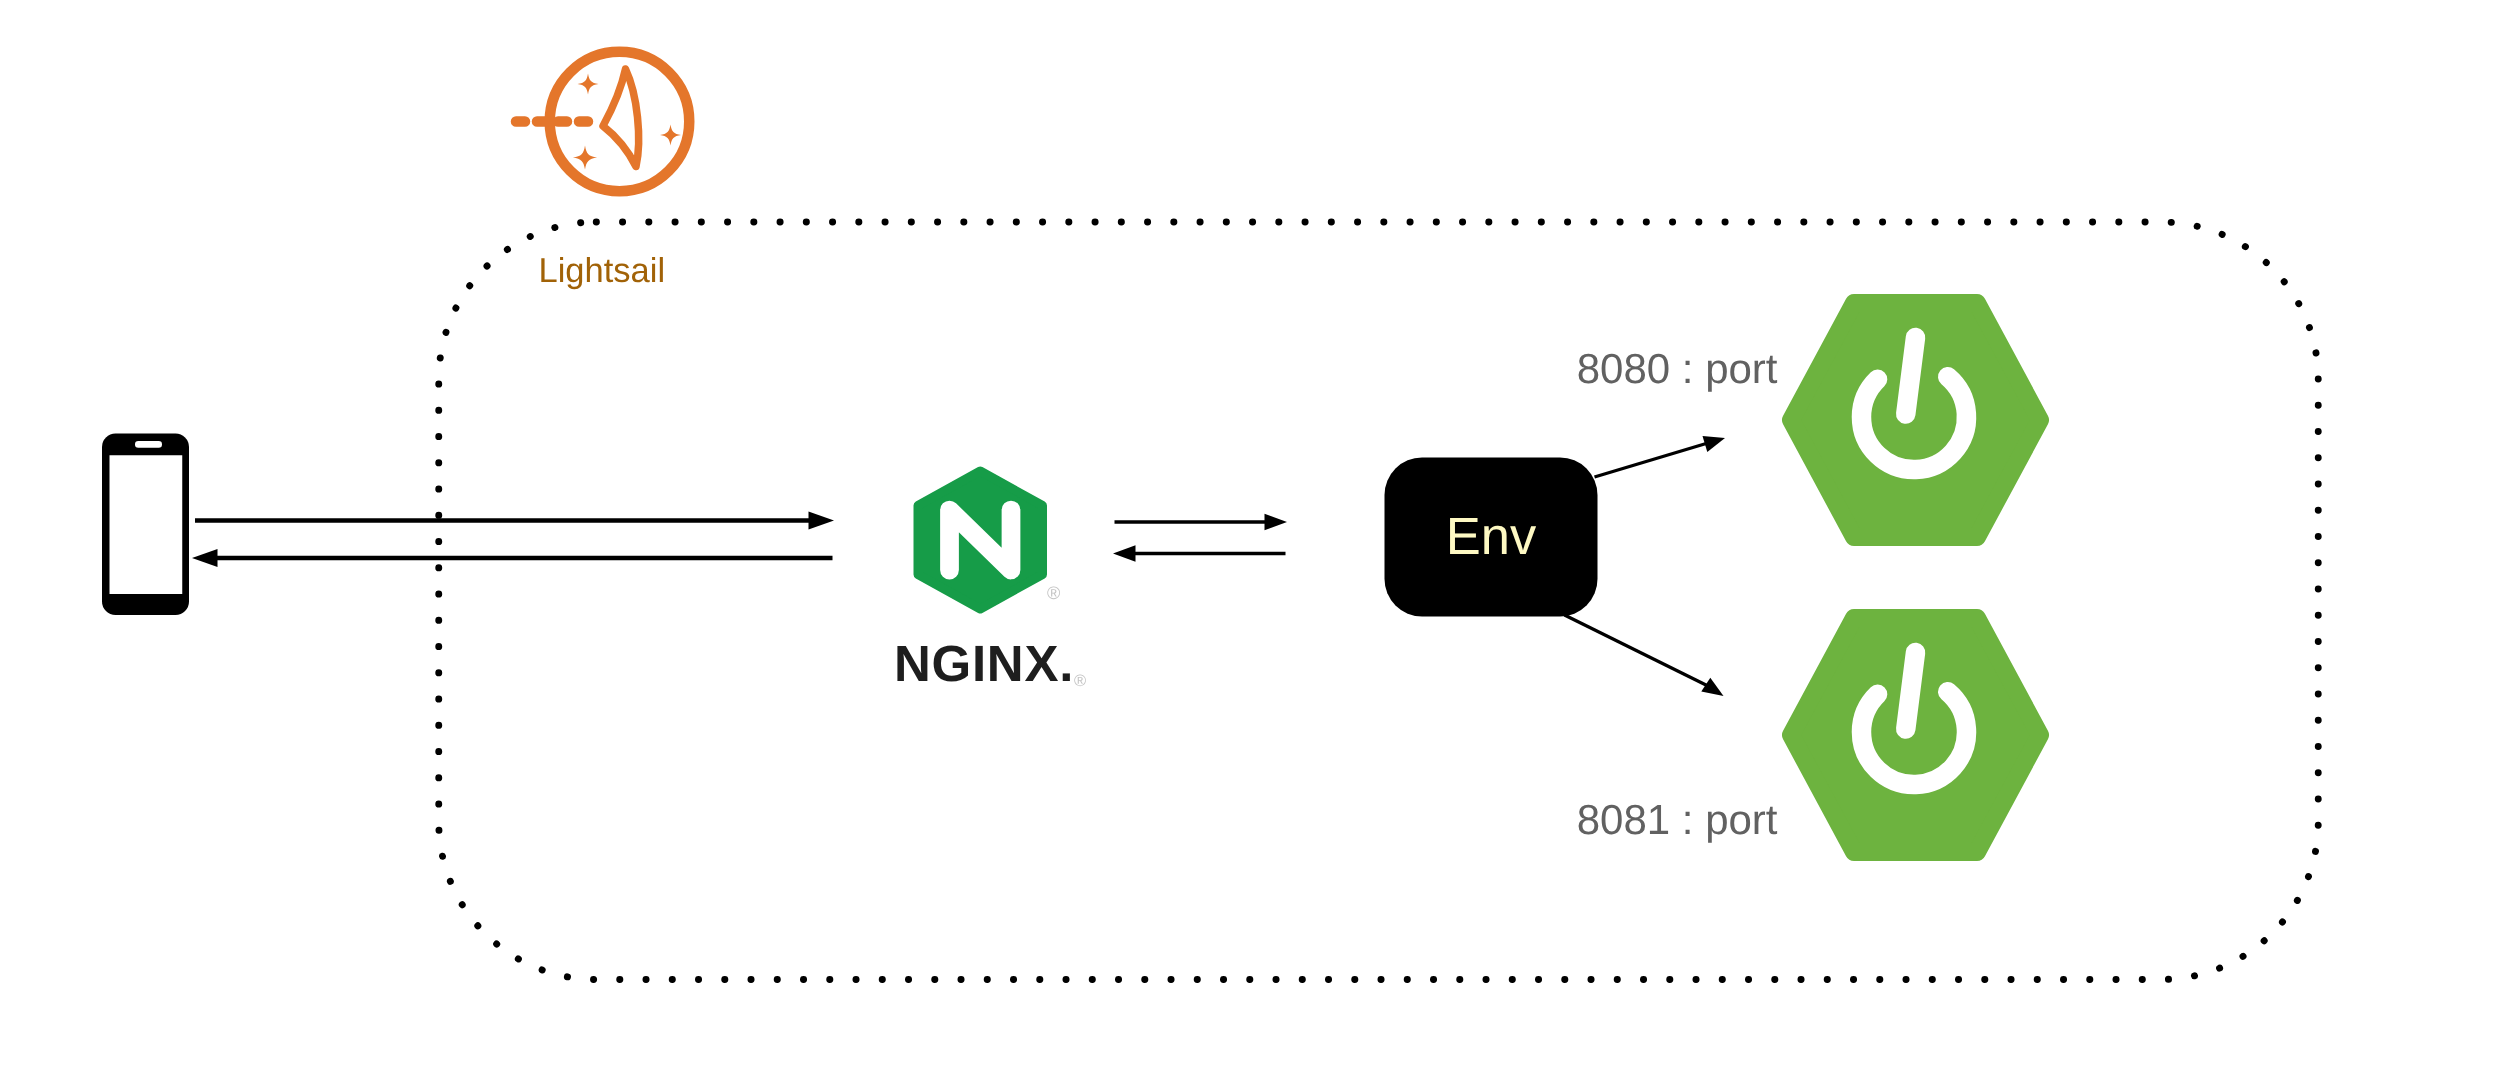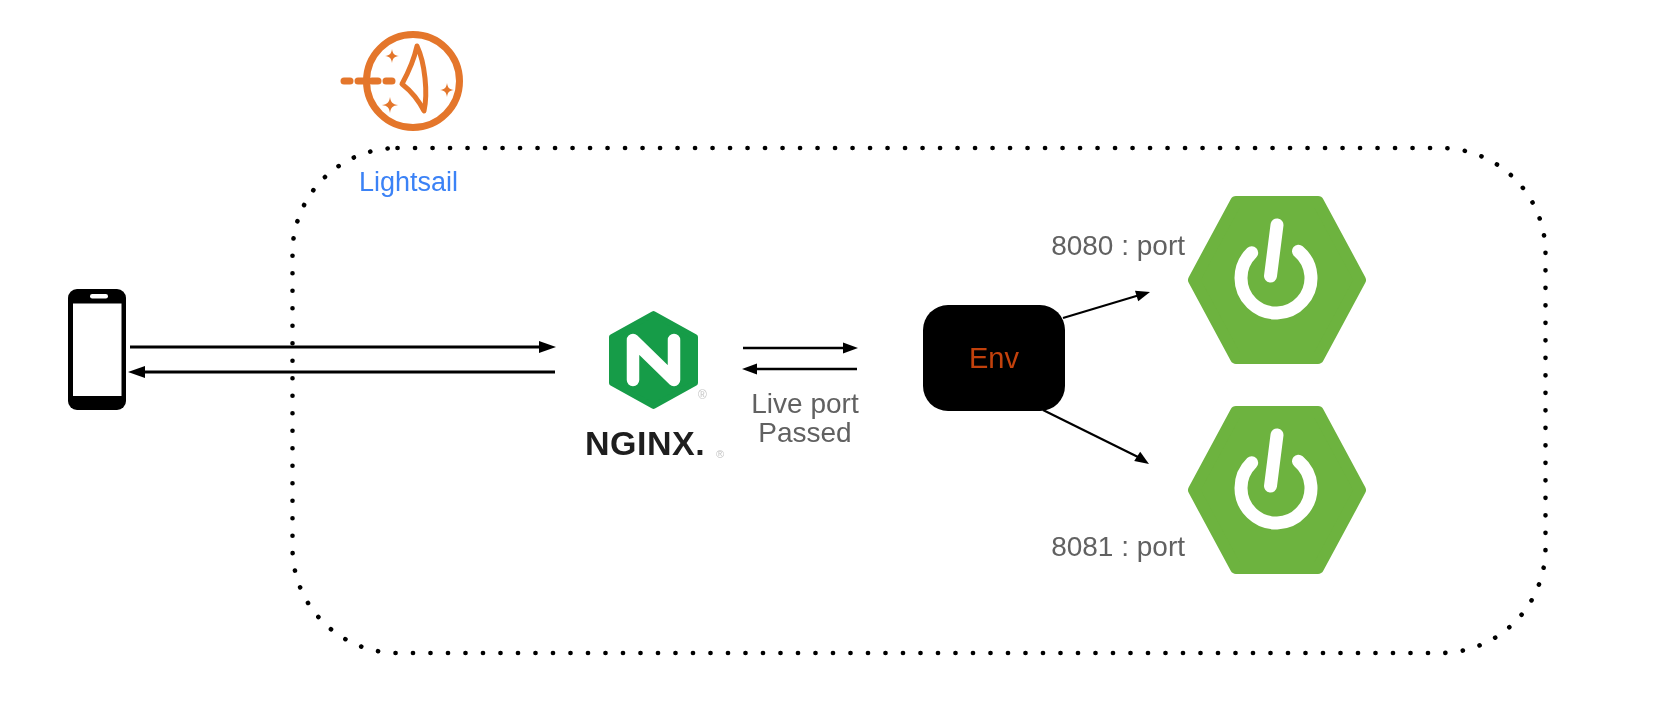--- a/index.html
+++ b/index.html
@@ -1,30 +1,30 @@
 <!DOCTYPE html>
 <html style="--nginx-green: #169C48; --spring-green: #6DB33F; --lightsail-orange: #E4762B; --label-gray: #616161; --ink-black: #000000; --wordmark-black: #1E1E1E; --registered-gray: #C4C4C4;"><head>
 <meta charset="utf-8">
 <style>
   html,body{margin:0;padding:0;background:#ffffff;}
   body{width:1678px;height:720px;overflow:hidden;font-family:"Liberation Sans",sans-serif;}
   .stage{position:relative;width:1678px;height:720px;background:#fff;}
   .abs{position:absolute;}
   svg{display:block;overflow:visible;}
   .label{color:var(--label-gray);font-size:28px;line-height:29px;}
-  .lightsail-label{left:359px;top:167px;font-size:27px;color:#3b82f6;}
+  .lightsail-label{left:359px;top:167px;font-size:23px;color:#a16207;}
   .port-label{width:165px;text-align:right;}
   .port-label-8080{left:1020px;top:231px;}
   .port-label-8081{left:1020px;top:500px;margin-top:32px;}
   .flow-note{left:725px;top:389px;width:160px;text-align:center;}
   .flow-note span{display:block;}
   .env-box{left:923px;top:305px;width:142px;height:106px;background:var(--ink-black);
            border-radius:25px;display:flex;align-items:center;justify-content:center;}
-  .env-box .env-text{color:#c2410c;font-size:29px;}
-  .nginx-wordmark{left:585px;top:424px;width:142px;
+  .env-box .env-text{color:#fef9c3;font-size:35px;}
+  .nginx-wordmark{left:585px;top:424px;width:142px;text-align:center;
                   font-size:34px;font-weight:bold;letter-spacing:.5px;color:var(--wordmark-black);}
   .nginx-wordmark-reg{left:716px;top:448px;font-size:11px;color:var(--registered-gray);}
   .hex-reg{left:698px;top:388px;font-size:12px;color:var(--registered-gray);}
 </style>
 </head>
 <body>
 
 <div class="stage">
 
   <svg class="abs" style="left:0;top:0" width="1678" height="720" viewBox="0 0 1678 720">
@@ -84,24 +84,20 @@
   </svg>
 
   <svg class="abs" style="left:595px;top:300px" width="130" height="120" viewBox="0 0 130 120">
     <polygon points="58.5,14 100,37 100,83 58.5,106 17,83 17,37" style="fill:var(--nginx-green);stroke:var(--nginx-green)" stroke-width="6" stroke-linejoin="round"></polygon>
     <path d="M 38,80 L 38,40 L 79,80 L 79,40" fill="none" stroke="#ffffff" stroke-width="12.5" stroke-linecap="round" stroke-linejoin="round"></path>
   </svg>
   <div class="abs hex-reg">®</div>
   <div class="abs nginx-wordmark">NGINX.</div>
   <div class="abs nginx-wordmark-reg">®</div>
 
-  <div class="abs label flow-note">
-    <span>Live port</span>
-    <span>Passed</span>
-  </div>
 
   <div class="abs env-box">
     <span class="env-text">Env</span>
   </div>
 
   <div class="abs label port-label port-label-8080">8080 : port</div>
   <svg class="abs" style="left:1191px;top:196px" width="172" height="170" viewBox="0 0 172 170">
     <polygon points="3,84 45,6 127,6 169,84 127,162 45,162" style="fill:var(--spring-green);stroke:var(--spring-green)" stroke-width="12" stroke-linejoin="round"></polygon>
     <path d="M 107.5,55.2 A 35,35 0 1 1 60.7,56.8" fill="none" stroke="#ffffff" stroke-width="13" stroke-linecap="round"></path>
     <line x1="86" y1="29" x2="79.5" y2="80" stroke="#ffffff" stroke-width="13" stroke-linecap="round"></line>

